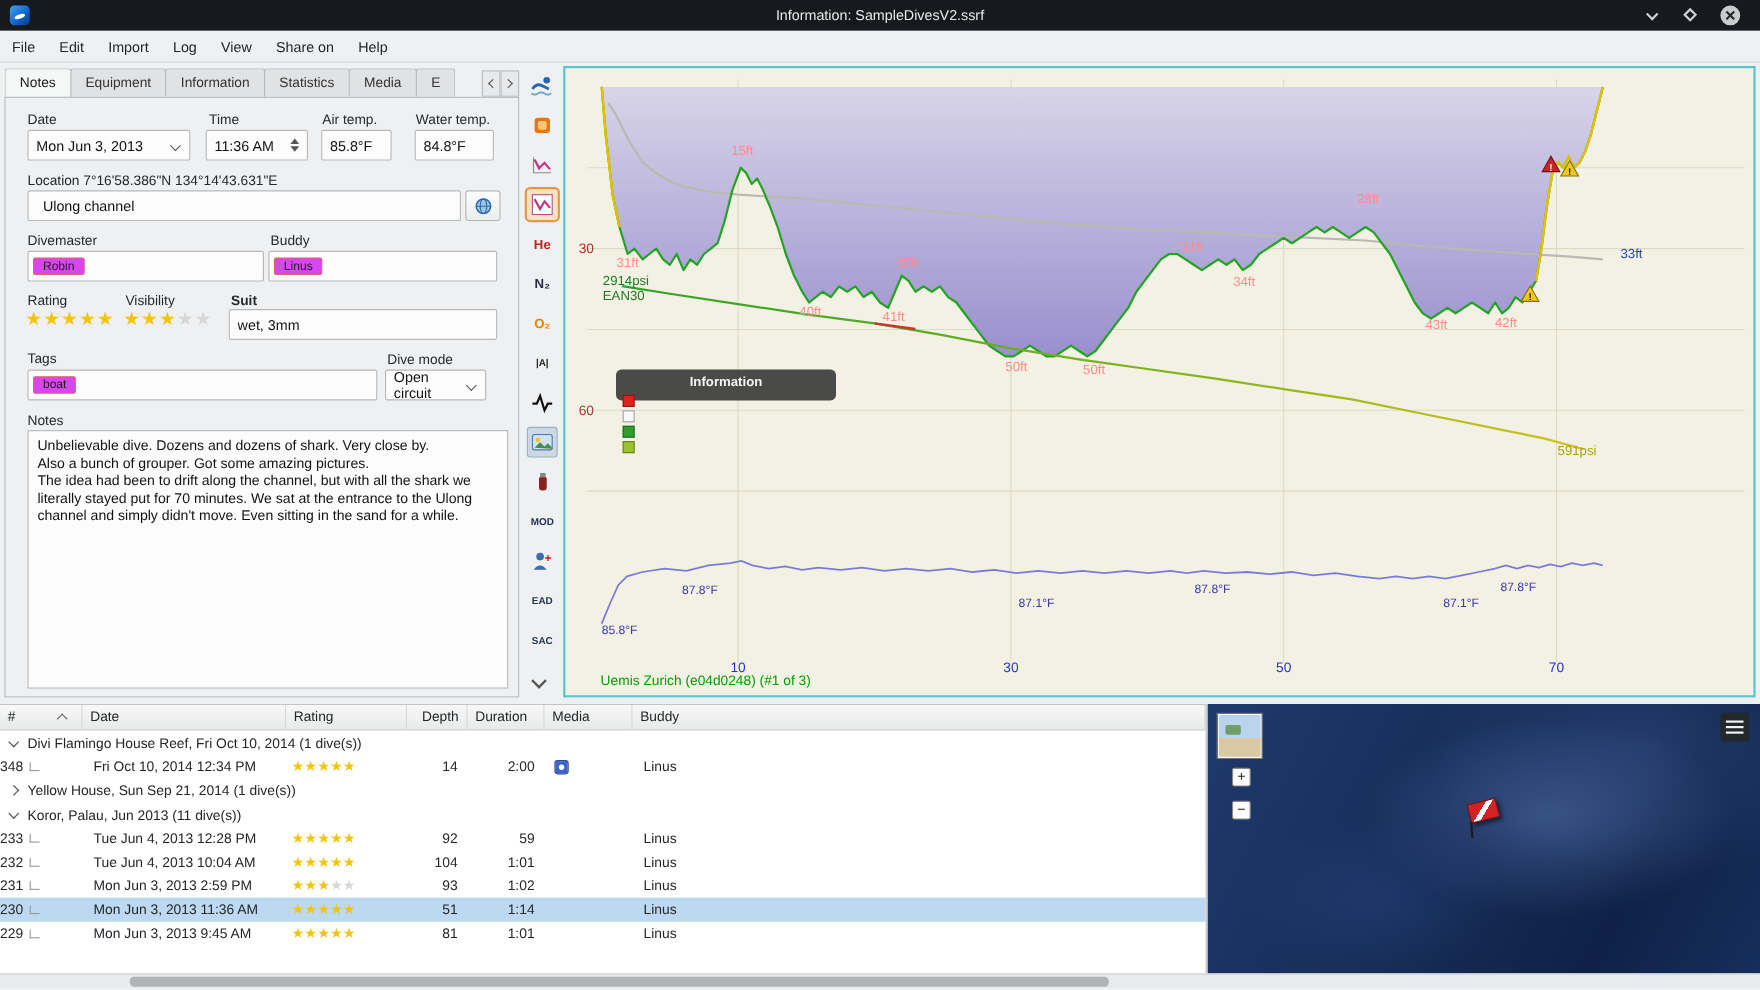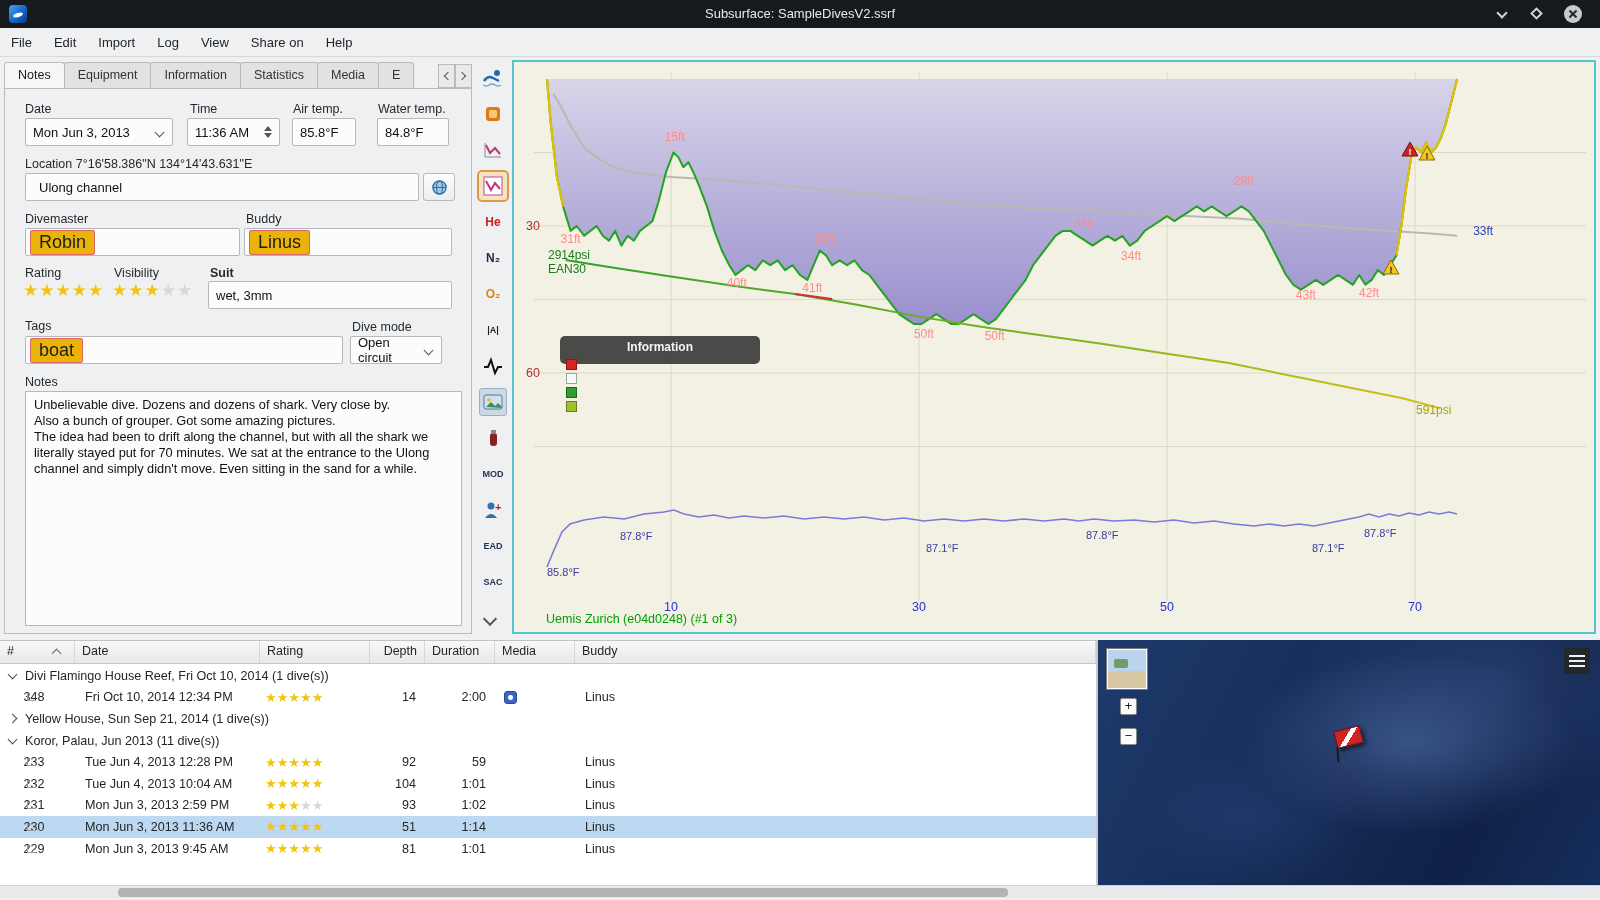--- a/index.html
+++ b/index.html
@@ -35,21 +35,21 @@
 .chev-r{transform:rotate(-135deg);left:3px;}
 #panel-body{position:absolute;left:0;top:26px;width:468px;height:546px;border:1px solid #b9bbbd;background:#eff0f1;}
 .fl{position:absolute;font-size:12.5px;color:#26292c;white-space:nowrap;}
 .inp,.chipfield,.combo,.spin{position:absolute;height:28px;background:#fcfcfc;border:1px solid #b6b8ba;border-radius:2px;font-size:13px;color:#111;display:flex;align-items:center;padding:0 7px;}
 input.inp{display:block;line-height:26px;}
 .combo{padding-right:22px;}
 .combo::after{content:'';position:absolute;right:9px;top:10px;width:6px;height:6px;border-left:1.6px solid #555;border-bottom:1.6px solid #555;transform:rotate(-45deg);}
 .spin::before{content:'';position:absolute;right:7px;top:7px;border-left:4px solid transparent;border-right:4px solid transparent;border-bottom:5px solid #555;}
 .spin::after{content:'';position:absolute;right:7px;bottom:7px;border-left:4px solid transparent;border-right:4px solid transparent;border-top:5px solid #555;}
 .chipfield{padding:0 4px;}
-.chip{background:#eab308;border:1px solid #dd6565;border-radius:2px;padding:1px 8px;font-size:18px;color:#1c1c1c;}
+.chip{background:#d946ef;border:1px solid #dd6565;border-radius:2px;padding:1px 8px;font-size:11px;color:#1c1c1c;}
 .stars{position:absolute;font-size:17px;letter-spacing:1px;cursor:pointer;}
 .st-f{color:#f2c30f;}
 .st-e{color:#d7d7d7;}
 .globe-btn{position:absolute;width:32px;height:28px;background:linear-gradient(#fdfdfd,#eceded);border:1px solid #b6b8ba;border-radius:3px;display:flex;align-items:center;justify-content:center;cursor:pointer;}
 #notes-area{position:absolute;left:20px;top:302px;width:437px;height:235px;background:#fcfcfc;border:1px solid #b6b8ba;font:12.8px/1.25 "Liberation Sans","DejaVu Sans",sans-serif;padding:5px 8px;color:#111;resize:none;overflow:hidden;}
 
 
 #vtoolbar{position:absolute;left:474px;top:62px;width:38px;height:572px;}
 .ticon{position:absolute;left:5px;width:28px;height:28px;display:flex;align-items:center;justify-content:center;border-radius:3px;font-size:11px;font-weight:bold;cursor:pointer;}
 .ticon.sel-orange{background:#f7e3c4;outline:2px solid #de9a49;}
@@ -72,21 +72,21 @@
 .hc{padding:3px 7px;border-right:1px solid #d5d7d9;position:relative;white-space:nowrap;}
 .hc3{text-align:right;}
 .sort-arrow{position:absolute;right:14px;top:9px;width:7px;height:7px;border-left:1.5px solid #666;border-top:1.5px solid #666;transform:rotate(45deg);}
 #dl-body{position:absolute;left:0;top:24px;width:100%;}
 .dl-trip{height:21.6px;display:flex;align-items:center;padding-left:6px;font-size:12.6px;}
 .exp{width:7px;height:7px;border-right:1.6px solid #4a4a4a;border-bottom:1.6px solid #4a4a4a;display:inline-block;margin:0 9px 0 3px;flex:none;}
 .exp.open{transform:rotate(45deg);margin-top:-3px;}
 .exp.closed{transform:rotate(-45deg);}
 .dl-row{display:grid;grid-template-columns:75px 185px 110px 55px 70px 80px 1fr;height:21.6px;align-items:center;font-size:12.6px;}
 .dl-row.selected{background:#bdd9f2;}
-.c0{position:relative;text-align:center;padding-right:7px;}
+.c0{position:relative;text-align:left;padding-right:7px;}
 .branch{position:absolute;left:27px;top:3px;width:9px;height:8px;border-left:1px solid #9a9a9a;border-bottom:1px solid #9a9a9a;}
 .c1{padding-left:10px;white-space:nowrap;}
 .c2{padding-left:5px;font-size:13px;letter-spacing:0;}
 .c2 .st-f{color:#f2c30f;}
 .c2 .st-e{color:#d7d7d7;}
 .c3,.c4{text-align:right;padding-right:9px;}
 .c5{padding-left:9px;}
 .c6{padding-left:10px;}
 .media-ic{display:inline-block;width:13px;height:13px;background:radial-gradient(circle at 50% 50%,#fff 0 2px,#3b64c9 3px);border:1px solid #27479c;border-radius:3px;vertical-align:middle;cursor:pointer;}
 
@@ -112,21 +112,21 @@
 
 
 #hscroll{position:absolute;left:0;top:885px;width:1600px;height:13px;background:#e9eaeb;border-top:1px solid #cfd0d1;}
 #hthumb{position:absolute;left:118px;top:2px;width:890px;height:9px;background:#b1b3b5;border-radius:4px;cursor:pointer;}
 </style>
 </head>
 <body>
 
 <div id="titlebar">
   <div id="app-icon"></div>
-  <div class="title">Subsurface: SampleDivesV2.ssrf</div>
+  <div class="title">Information: SampleDivesV2.ssrf</div>
   <div class="wc" id="wc-min">
       <i></i>
     </div>
   <div class="wc" id="wc-max">
       <i></i>
     </div>
   <div class="wc" id="wc-close"><i></i></div>
 </div>
 
 <div id="menubar">

